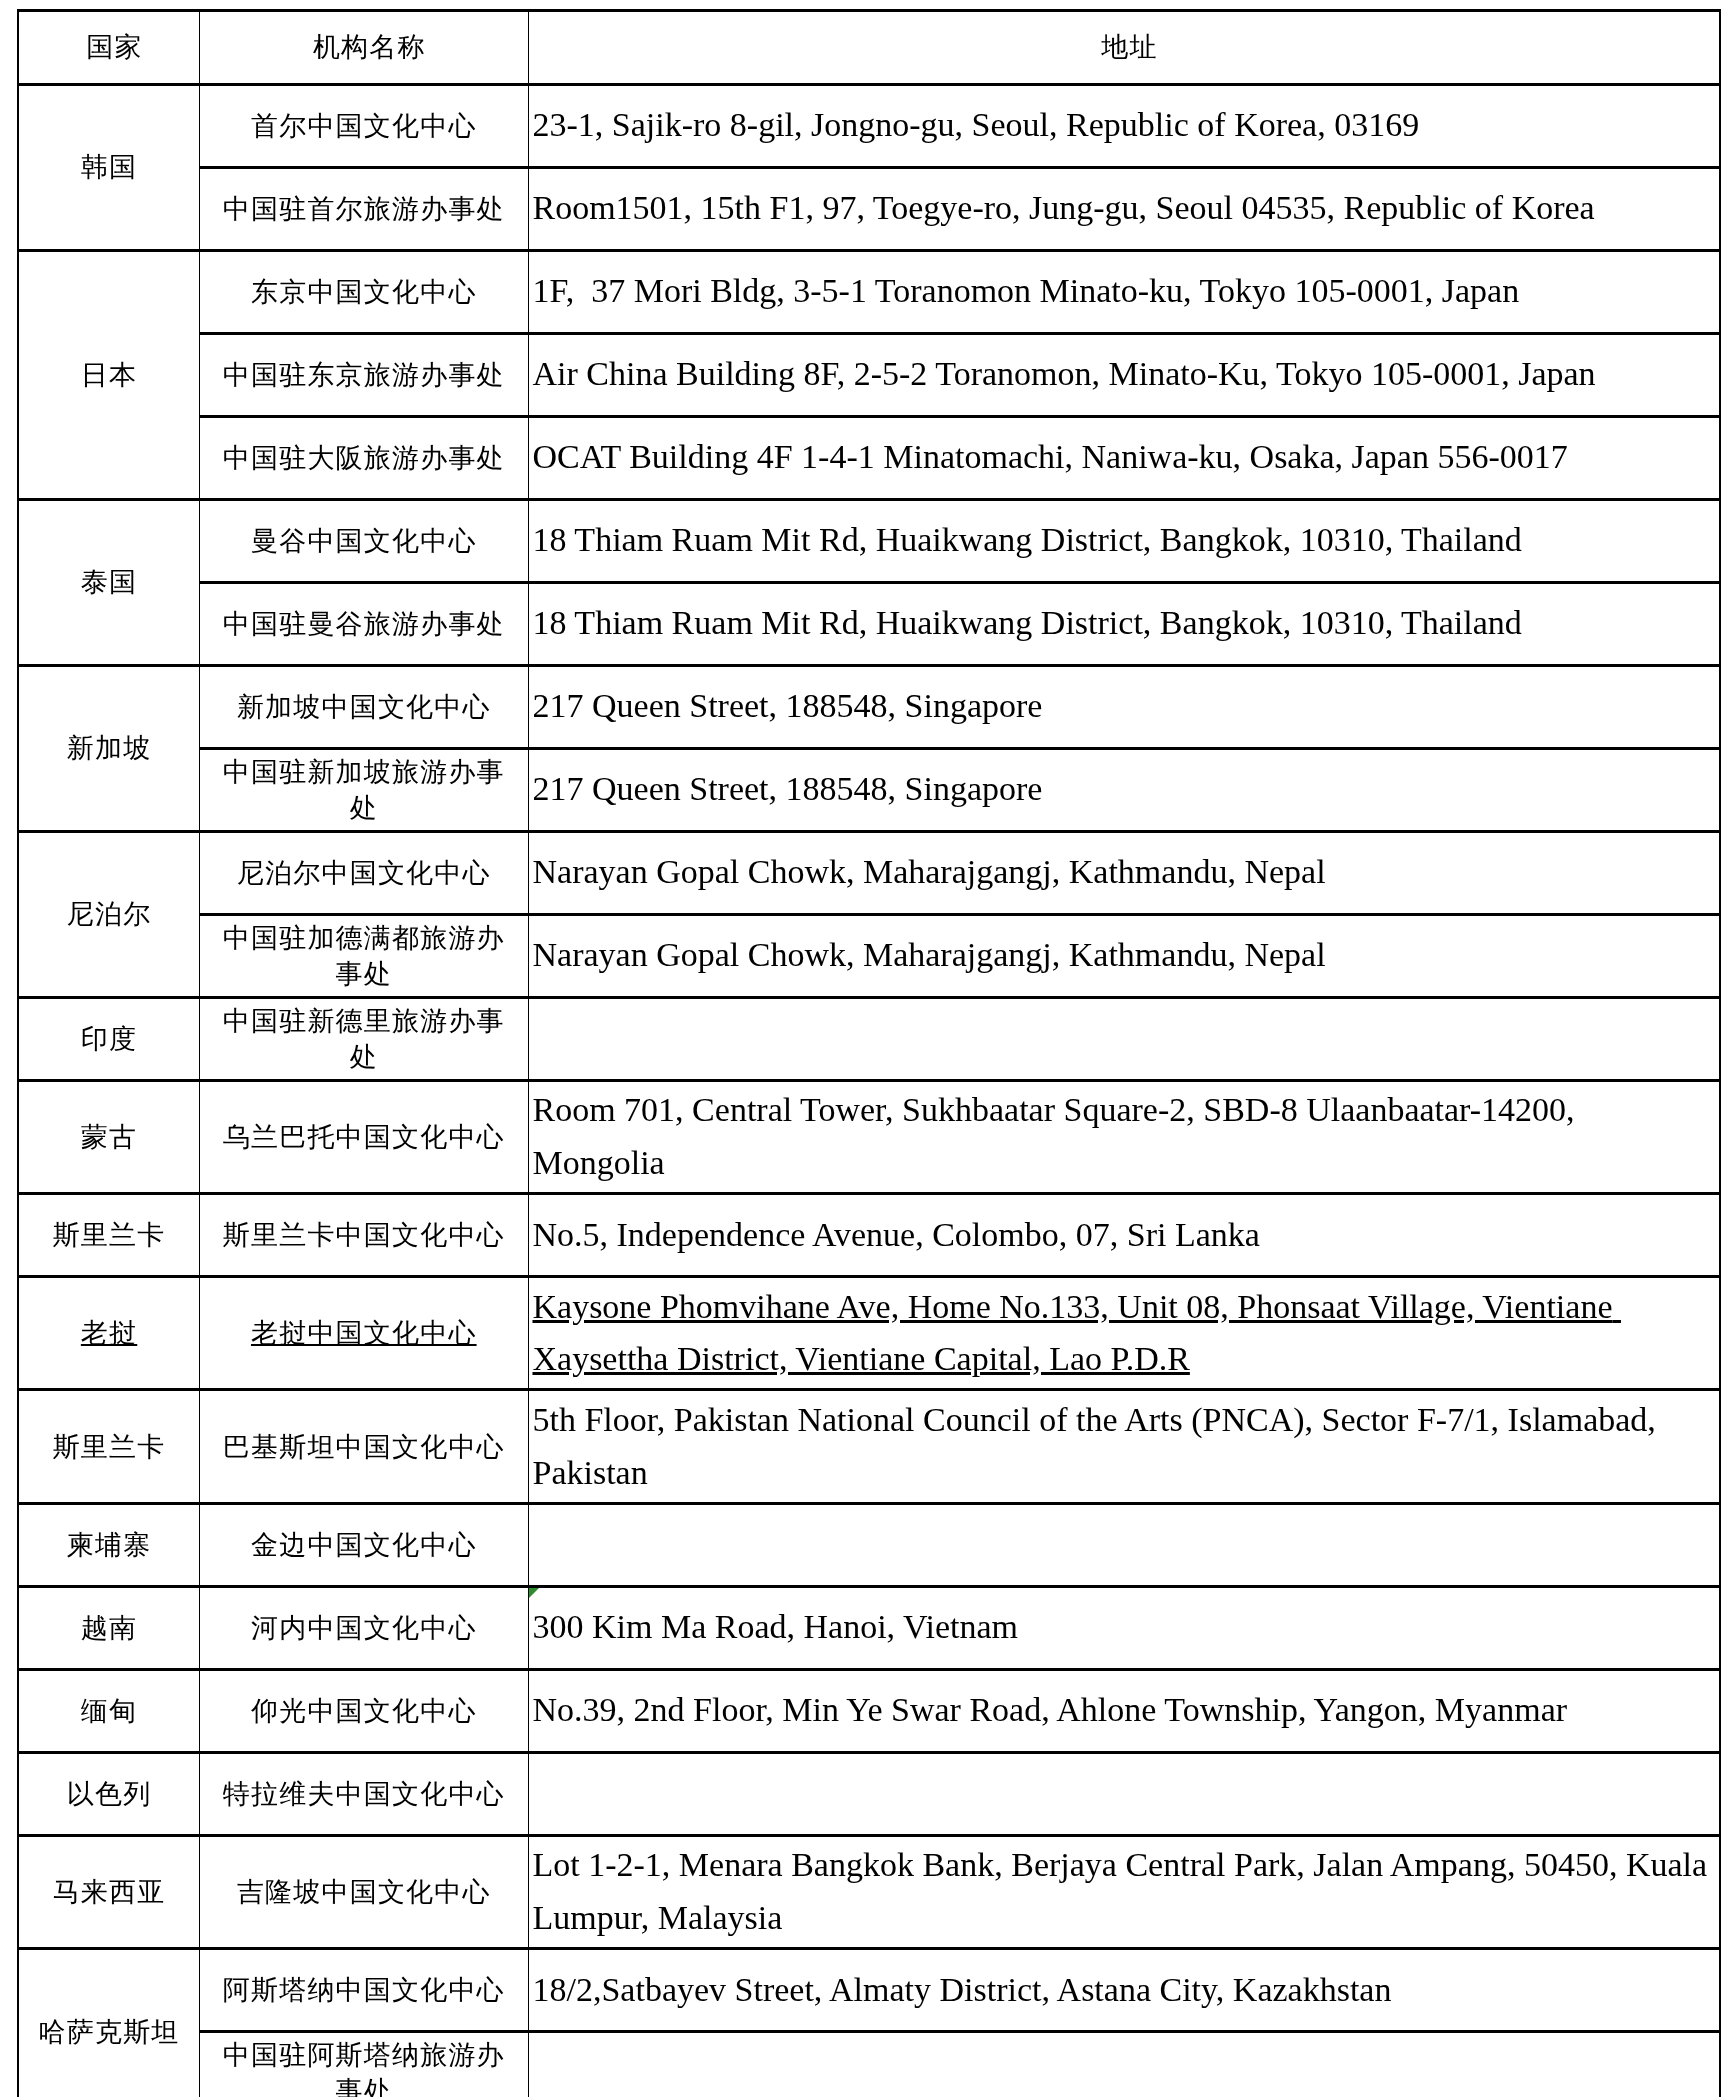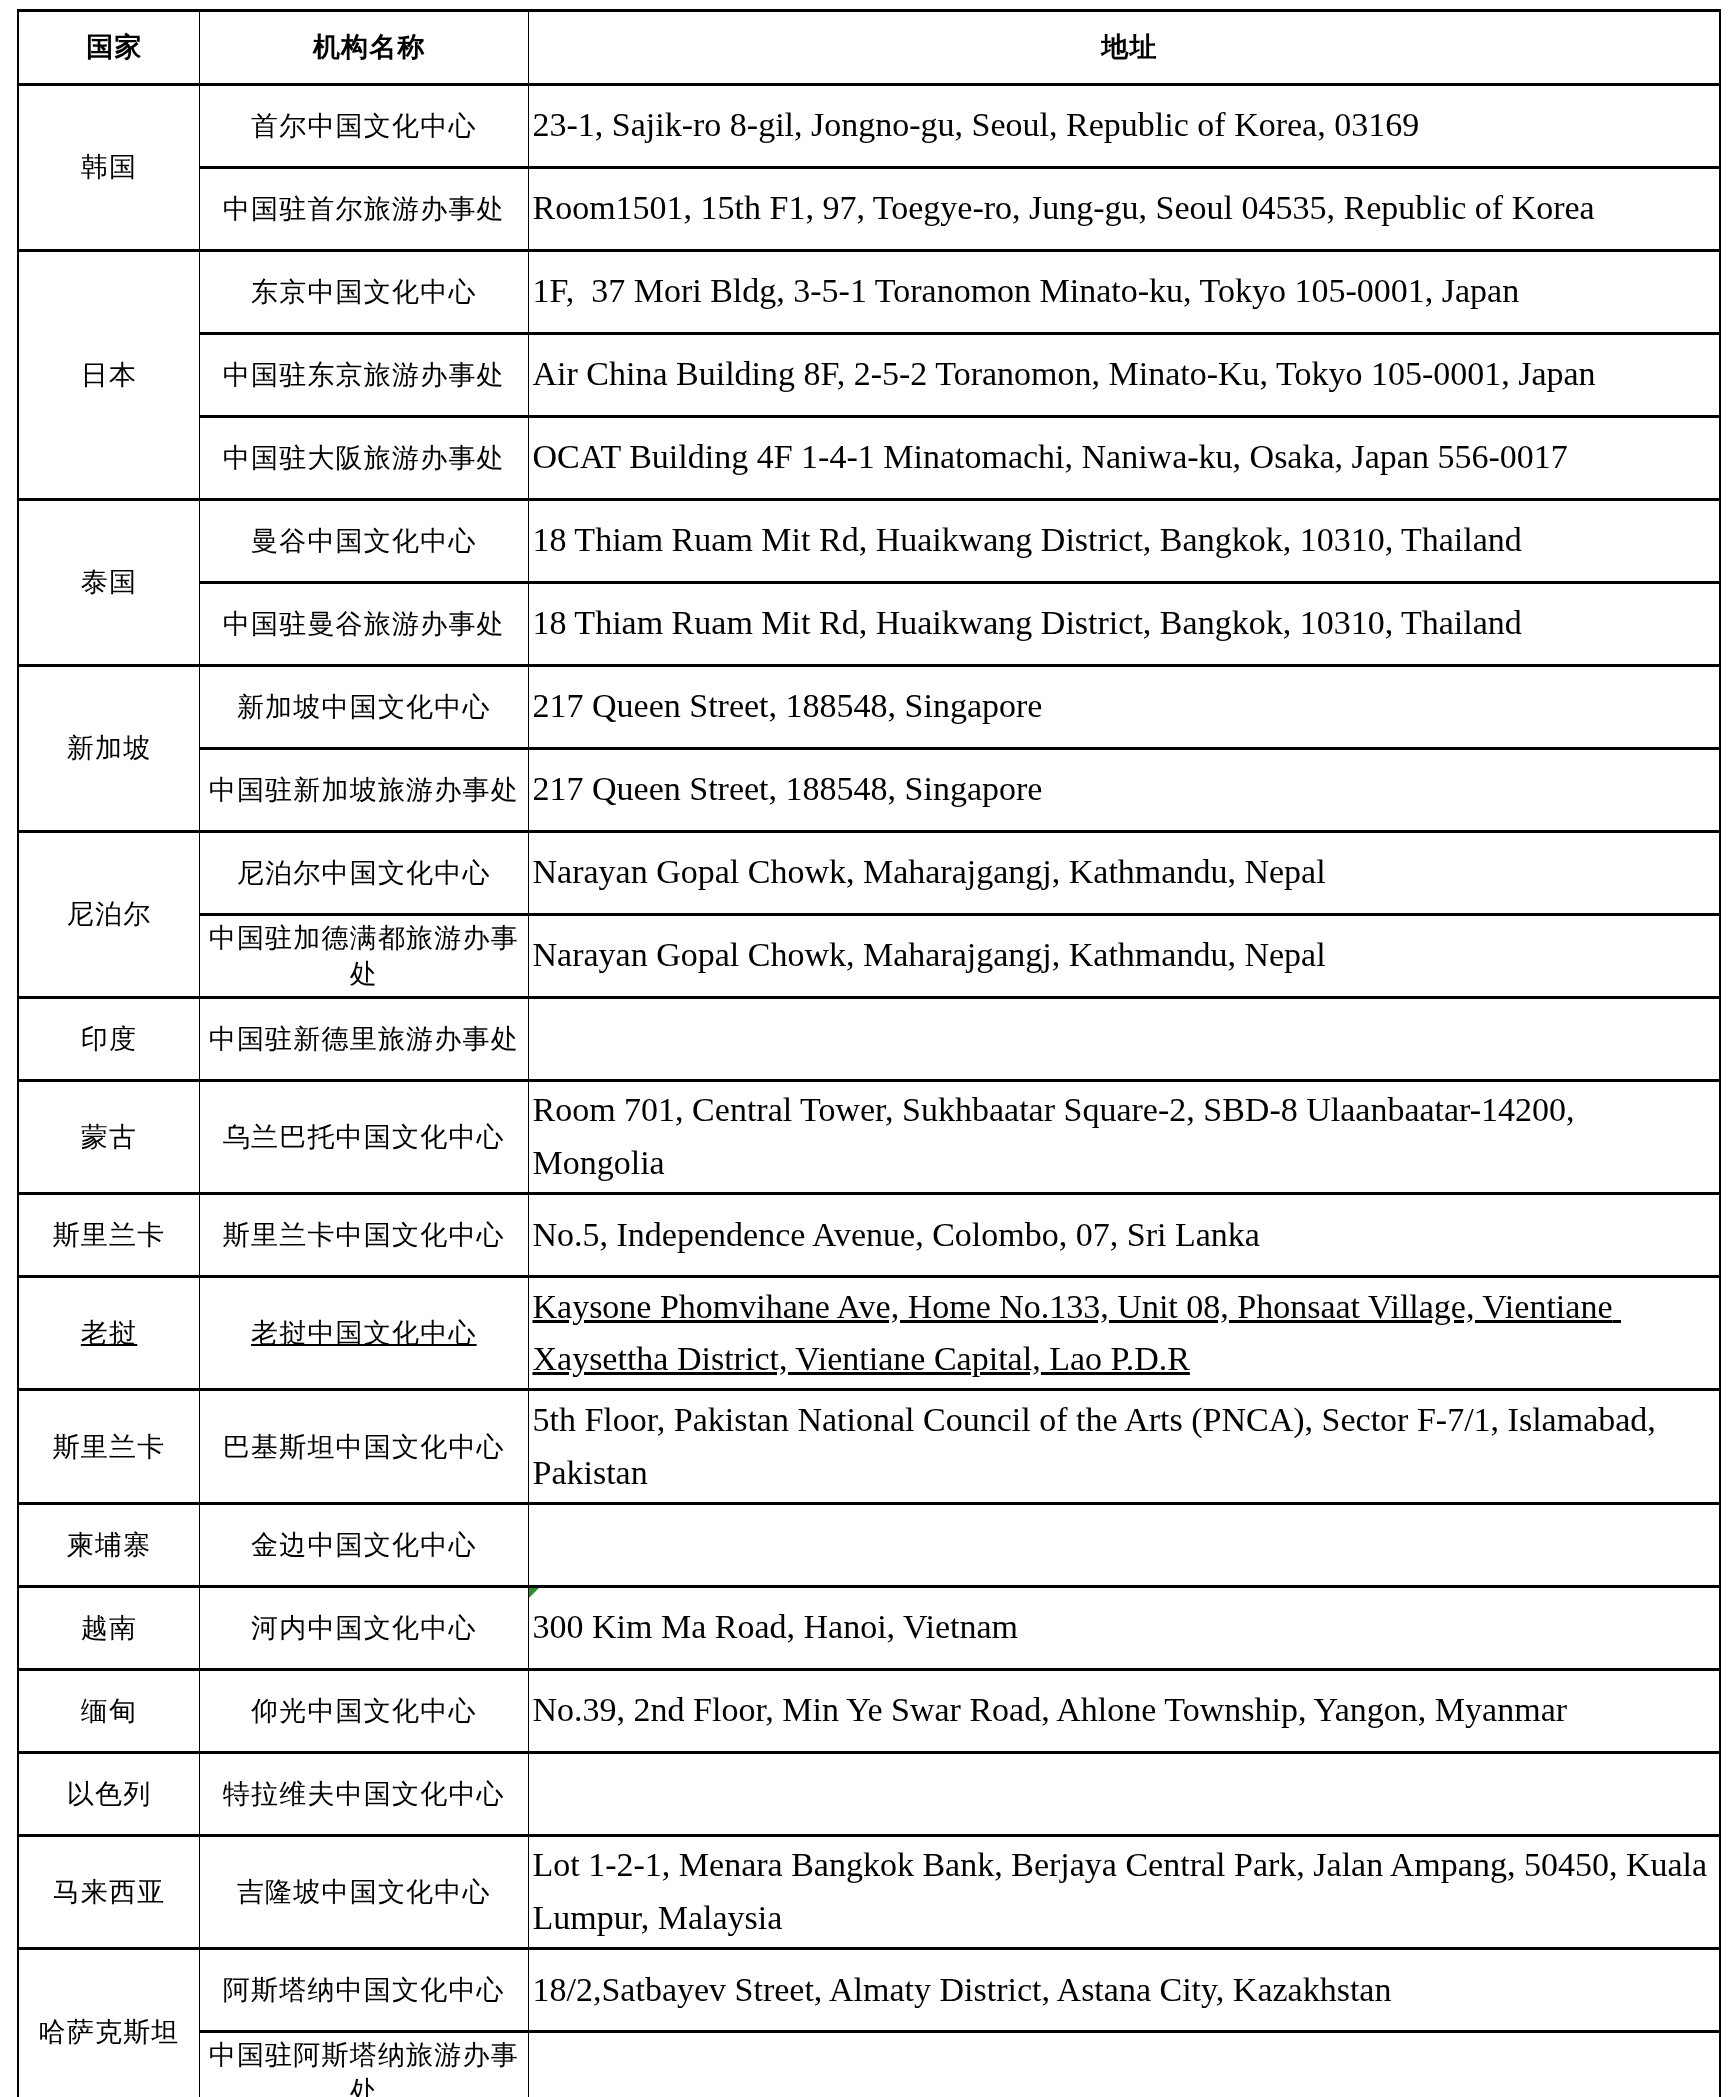--- a/index.html
+++ b/index.html
@@ -32,31 +32,31 @@
     border: 1.9px solid #000;
     border-top-width: 3.1px;
     border-bottom-width: 3.1px;
     vertical-align: middle;
     overflow: hidden;
   }
   tr.hdr { height: 74px; }
   tr.row { height: 83px; }
   tr.row.tall { height: 101px; text-decoration: underline; }
   th.h-cell {
-    font-weight: bold;
+    font-weight: normal;
     font-size: 27px;
     text-align: center;
     letter-spacing: 1.2px;
     padding-left: 12px;
   }
   td.country-cell, td.inst-cell {
     font-size: 27px;
     text-align: center;
     letter-spacing: 1.2px;
-    padding: 0 0;
+    padding: 0 14px;
   }
   td.addr-cell {
     font-size: 34px;
     text-align: left;
     padding: 2.5px 7.4px 2.5px 3.7px;
     line-height: 1.55;
     white-space: pre-wrap;
     position: relative;
   }
   .corner-marker {

